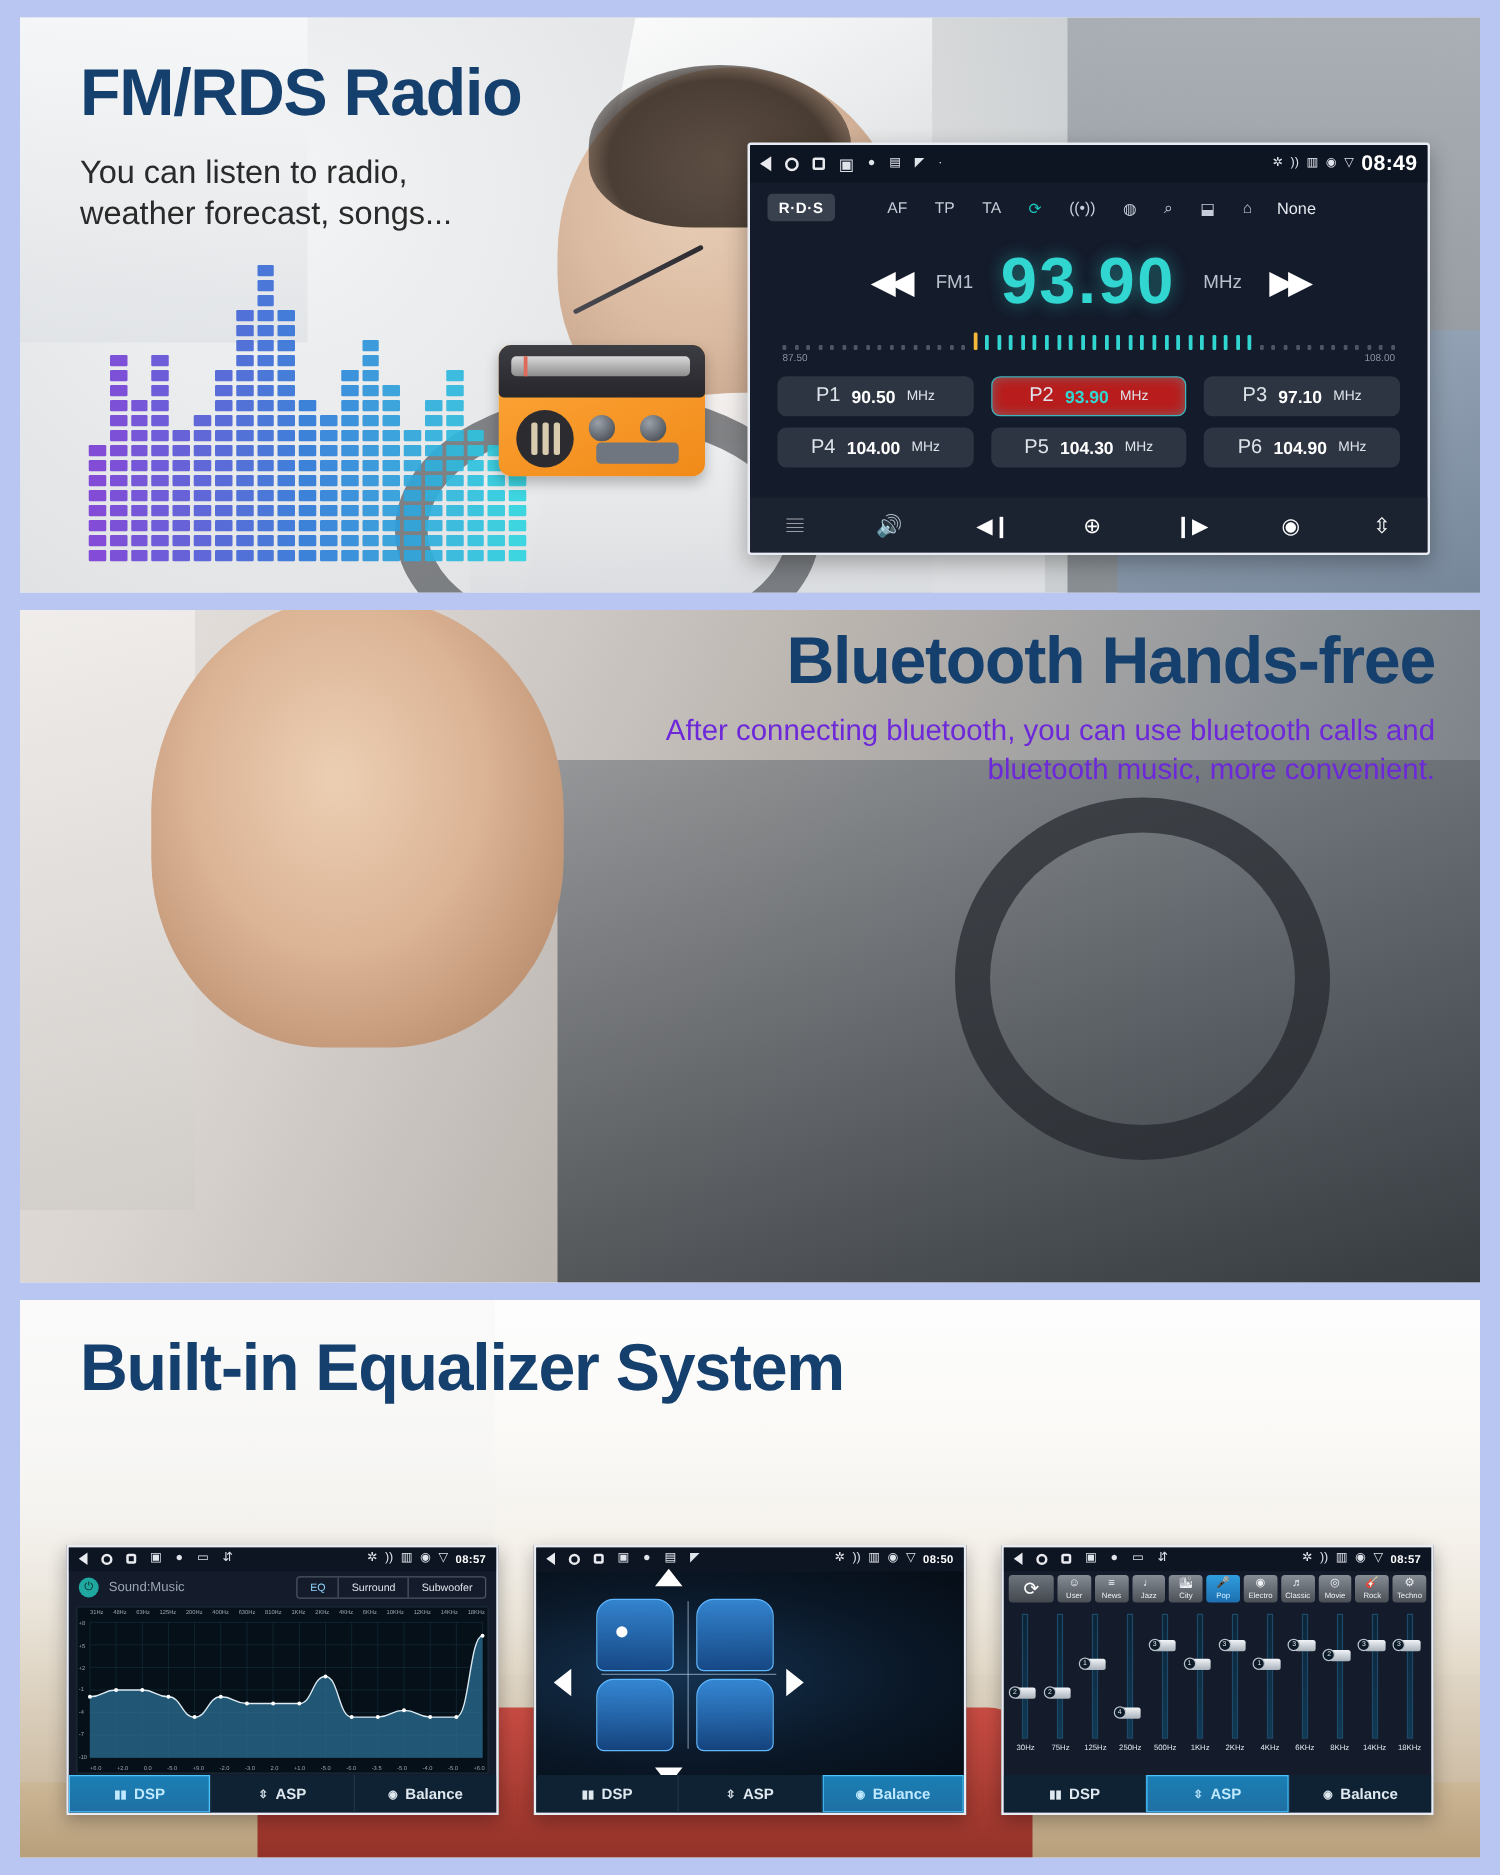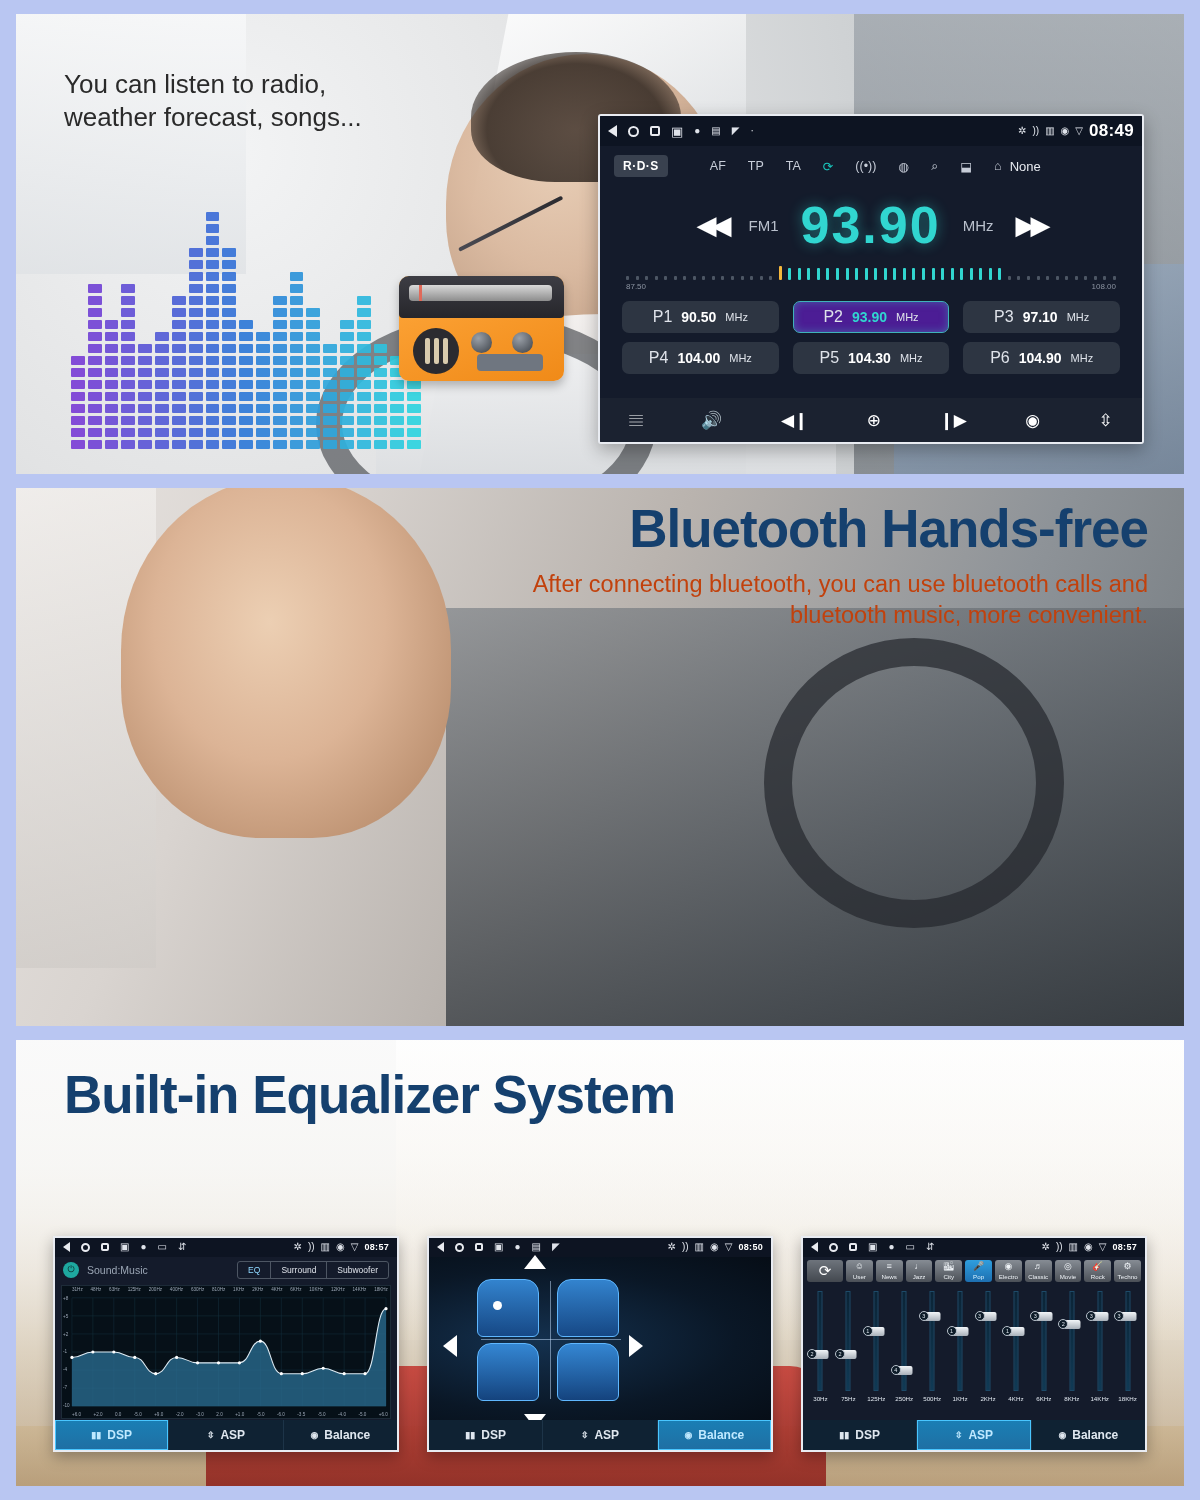--- a/index.html
+++ b/index.html
@@ -99,42 +99,42 @@
   .mhz { color:#b9c0cc; font-size:15px; }
   .tune-wrap { padding:0 26px; }
   .tune-ticks { display:flex; align-items:flex-end; gap:0; height:16px; justify-content:space-between; position:relative;}
   .tk { width:3px; border-radius:1px; }
   .tune-lbls { display:flex; justify-content:space-between; color:#8b93a1; font-size:8px; margin-top:2px; }
   .presets { padding:10px 22px 0; display:grid; grid-template-columns:repeat(3,1fr); gap:9px 14px; }
   .preset { background:#2d3542; border-radius:7px; height:32px; display:flex; align-items:center; justify-content:center;
             gap:9px; color:#fff; font-size:14px; }
   .preset .pn { font-size:16px; color:#dfe3ea; }
   .preset .pu { font-size:11px; color:#dfe3ea; }
-  .preset.active { background:#4c1d95; border:1px solid #3fb3ba; box-shadow:0 0 9px rgba(63,179,186,.45) inset; }
+  .preset.active { background:#b91c1c; border:1px solid #3fb3ba; box-shadow:0 0 9px rgba(63,179,186,.45) inset; }
   .preset.active .pv { color:#31d6d0; }
   .unit-bottom { position:absolute; left:0; right:0; bottom:0; height:44px; background:#1b2230;
                  display:flex; align-items:center; justify-content:space-around; color:#fff; }
   .ub-ico { font-size:17px; }
 
   
   .sec2 { height:560px; }
   .sec2 .panel-bg {
     background: linear-gradient(115deg,#e7e3e0 0%, #d9d4d0 22%, #b9b3ae 48%, #8e9398 74%, #6d7479 100%);
   }
   .s2-head { position:absolute; left:320px; top:14px; right:36px; z-index:4; text-align:right; }
   .s2-person{position:absolute;left:105px;top:-10px;width:330px;height:360px;border-radius:48% 48% 42% 42%;
     background:radial-gradient(ellipse at 45% 40%,#eccfb3 0%,#dcb496 45%,#bf9474 78%,rgba(190,145,115,0) 100%);}
   .s2-dash{position:absolute;left:430px;top:120px;right:0;bottom:0;
     background:linear-gradient(170deg,rgba(120,126,132,.65),rgba(45,50,55,.85));}
   .s2-wheel{position:absolute;right:120px;top:150px;width:300px;height:290px;border-radius:50%;
     border:28px solid rgba(35,39,44,.7);}
   .s2-win{position:absolute;left:0;top:0;width:140px;height:480px;background:linear-gradient(180deg,#f3f1ef,#cfcbc7);opacity:.7;}
 
   .h2-title { font-size:53px; font-weight:bold; color:#15406e; letter-spacing:-1px; line-height:1; }
-  .h2-sub { margin-top:14px; font-size:23.5px; color:#c2410c; line-height:1.35; }
+  .h2-sub { margin-top:14px; font-size:23.5px; color:#6d28d9; line-height:1.35; }
 
   
   .sec3 { height:464px;padding-left:25px; }
   .sec3 .panel-bg {
     background: linear-gradient(180deg,#f4f5f6 0%, #eceeee 28%, #ded7cb 52%, #cdbfa7 70%, #b9a184 100%);
   }
   .s3-people{position:absolute;left:380px;top:0;right:0;height:300px;
     background:linear-gradient(180deg,rgba(255,255,255,.75),rgba(236,224,205,.25));}
   .s3-sky{position:absolute;inset:0;background:linear-gradient(180deg,rgba(250,250,250,.95) 0%,rgba(250,248,244,.7) 40%,rgba(205,185,155,.35) 100%);}
   .s3-car{position:absolute;left:190px;bottom:0;width:620px;height:120px;border-radius:36px 36px 0 0;
@@ -221,20 +221,21 @@
       <div class="car-shape-a"></div>
       <div class="car-seat"></div>
       <div class="car-person"></div>
       <div class="car-hair"></div>
       <div class="car-shirt"></div>
       <div class="car-denim"></div>
       <div class="car-wheel"></div>
     </div>
 
     <div class="sec1-head">
+      <div class="h1-title">FM/RDS Radio</div>
       <div class="h1-sub" style="white-space:pre-line"><span>You can listen to radio,
 weather forecast, songs...</span></div>
     </div>
 
     <div class="eq-art" id="eq-art">
         <div class="eq-col">
           <div class="eq-blk" style="background: rgb(123, 63, 214);"></div>
           <div class="eq-blk" style="background: rgb(123, 63, 214);"></div>
           <div class="eq-blk" style="background: rgb(123, 63, 214);"></div>
           <div class="eq-blk" style="background: rgb(123, 63, 214);"></div>
@@ -571,21 +572,21 @@
             <span class="rds-item">AF</span>
             <span class="rds-item">TP</span>
             <span class="rds-item">TA</span>
             <span class="rds-item on">⟳</span>
             <span class="rds-item">((•))</span>
             <span class="rds-item">◍</span>
             <span class="rds-item">⌕</span>
             <span class="rds-item">⬓</span>
             <span class="rds-item">⌂</span>
           </div>
-        <span class="rds-none" style="margin-left:8px">None</span>
+        <span class="rds-none" style="margin-left:20px">None</span>
       </div>
 
       <div class="freq-row">
         <span class="freq-prev">◀◀</span>
         <span class="band">FM1</span>
         <span class="freq-val">93.90</span>
         <span class="mhz">MHz</span>
         <span class="freq-prev">▶▶</span>
       </div>
 

